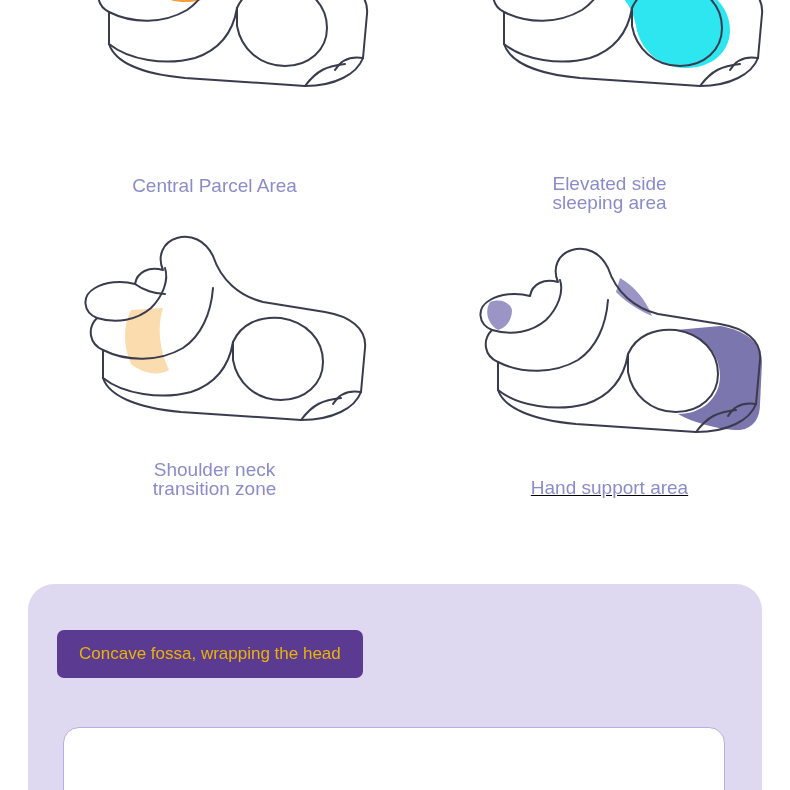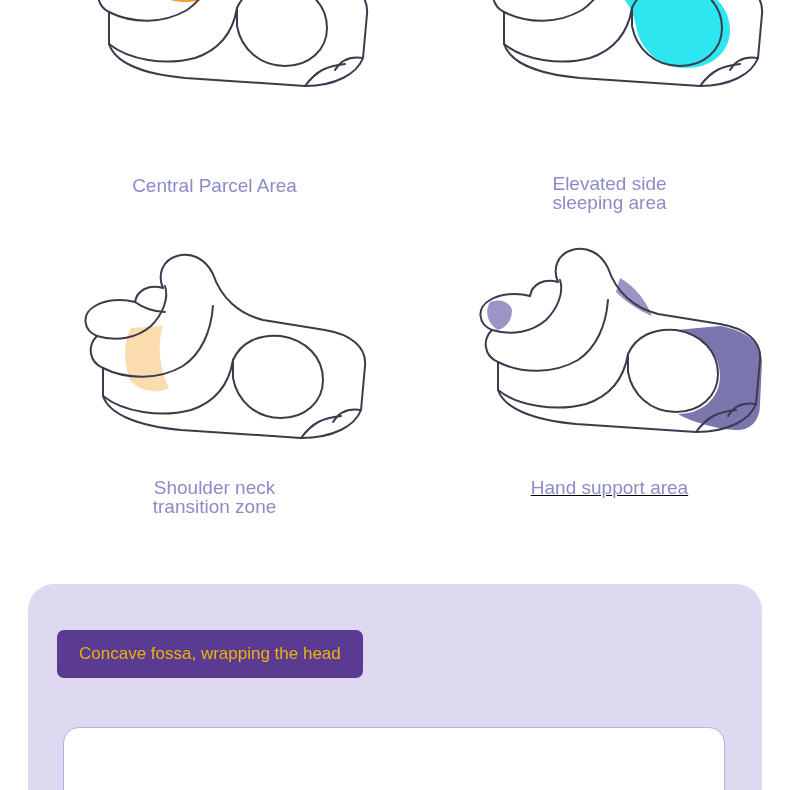--- a/index.html
+++ b/index.html
@@ -26,21 +26,21 @@
     height: 560px;
     margin-left: 17px;
   }
   .feature-cell {
     position: absolute;
     width: 395px;
     text-align: center;
   }
   .cell-0 { left: 0;   top: -60px; }
   .cell-1 { left: 395px; top: -60px; }
-  .cell-2 { left: 0;   top: 246px; }
+  .cell-2 { left: 0;   top: 228px; }
   .cell-3 { left: 395px; top: 240px; text-decoration: underline; }
 
   .pillow-art {
     width: 340px;
     height: 220px;
     margin: 0 auto;
     display: block;
   }
   .cell-0 .pillow-art, .cell-1 .pillow-art { margin-top: 0; }
 

